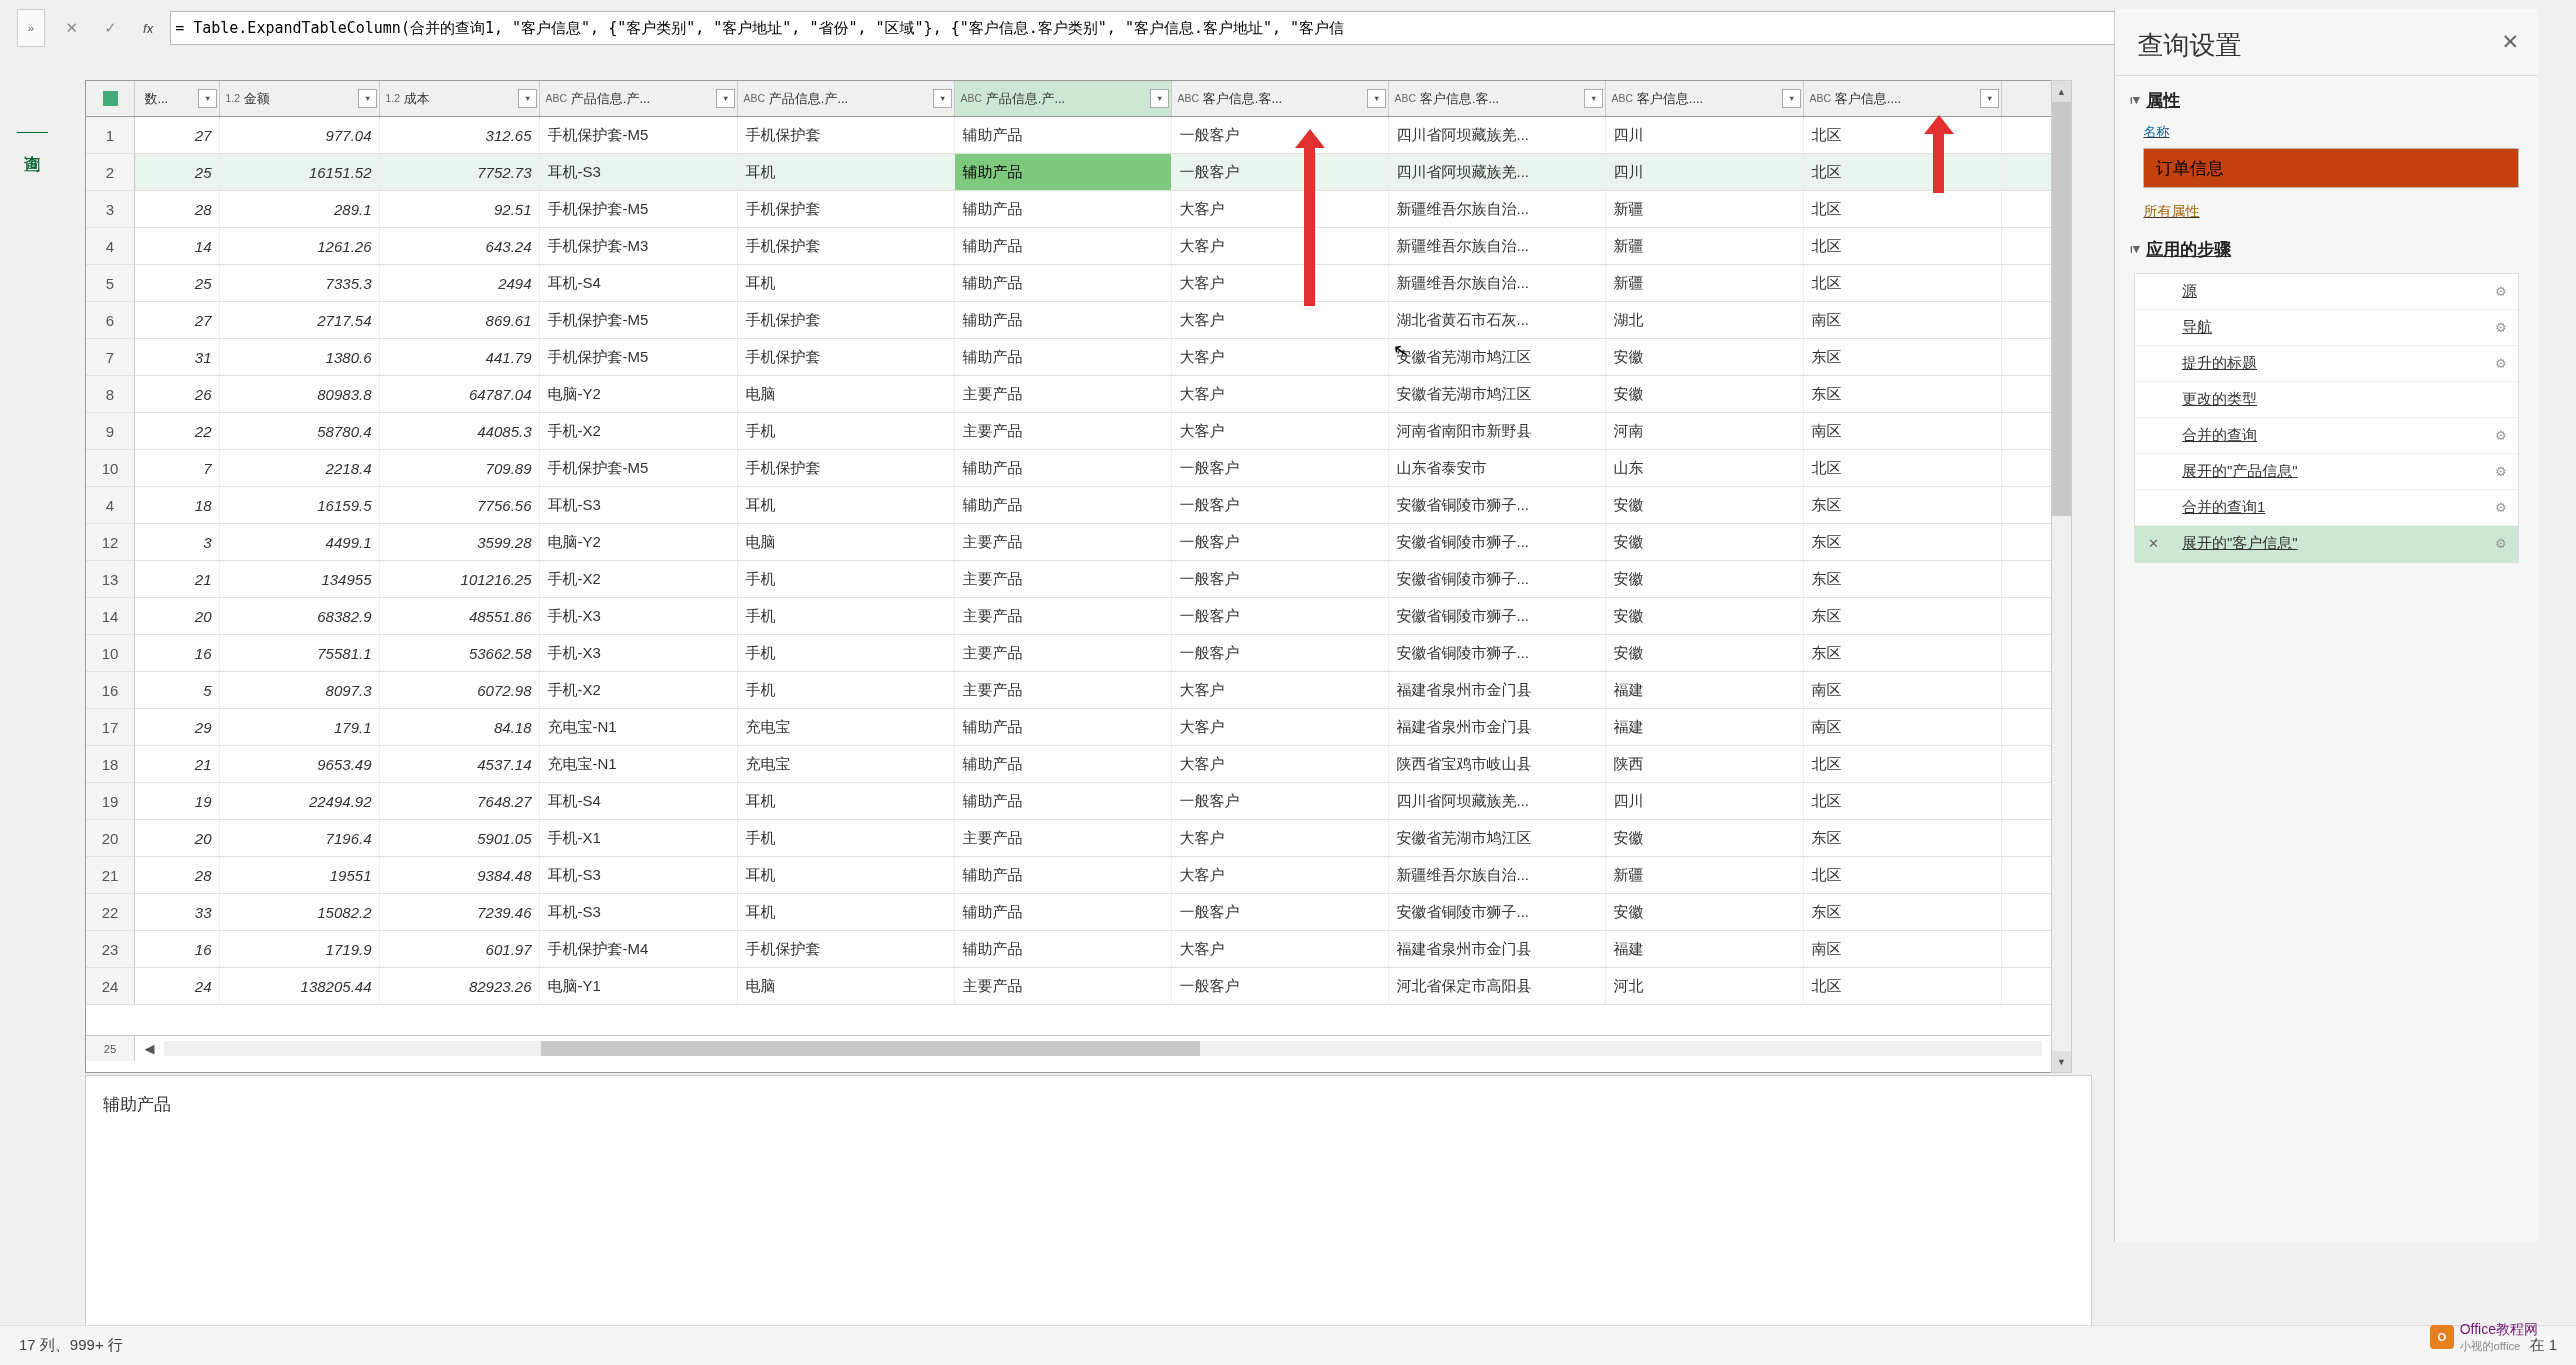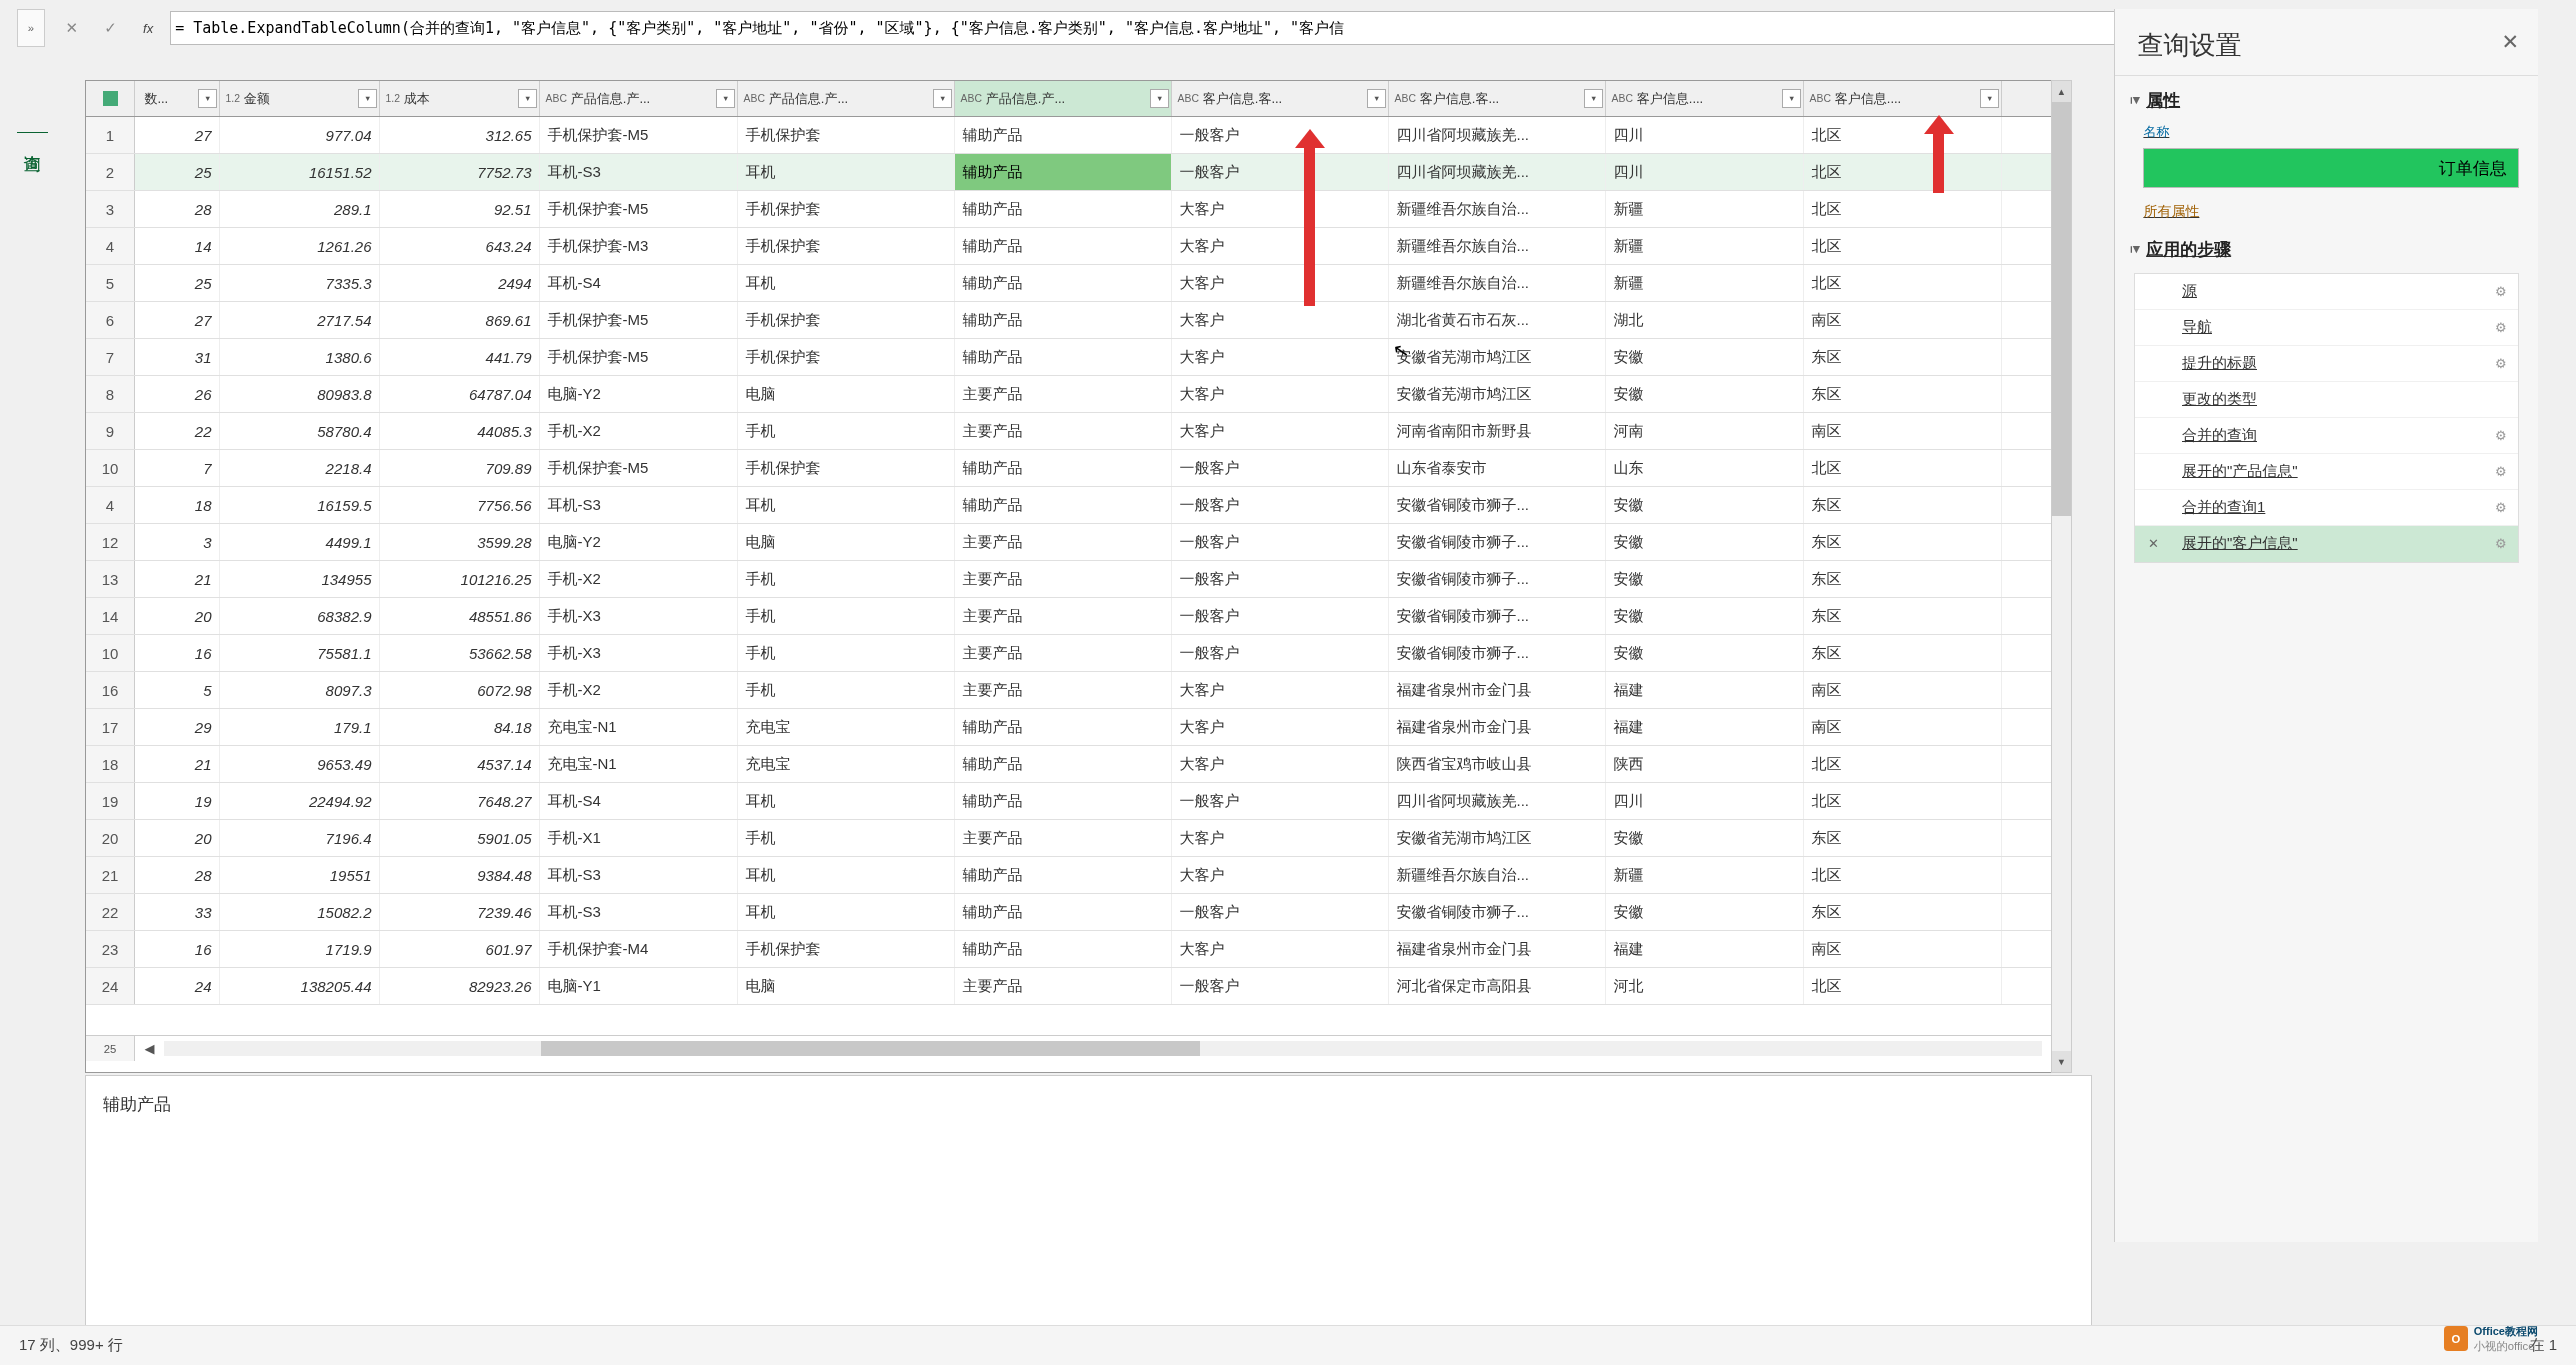--- a/index.html
+++ b/index.html
@@ -59,21 +59,21 @@
 .preview { position:absolute; left:85px; top:1075px; width:2007px; height:254px; background:#fff; border:0.9px solid #ccc; padding:17px; font-size:17px; }
 
 
 .right-panel { position:absolute; right:38px; top:9.4px; width:424px; height:1233px; background:#f6f6f6; border-left:0.9px solid #ccc; padding: 0; }
 .rp-title { font-size:26px; padding:19px 22.6px 11.3px; border-bottom:0.9px solid #ddd; position:relative; }
 .rp-close { position:absolute; right:19px; top:21px; font-size:21px; color:#666; cursor:pointer; }
 .rp-sec { padding: 13px 19px 3.8px; text-decoration: underline; }
 .rp-sec-hd { display:flex; align-items:center; font-size:17px; font-weight:bold; color:#222; margin-bottom:11.3px; }
 .rp-sec-hd::before { content:"▸"; display:inline-block; transform:rotate(90deg); margin-right:5.6px; font-size:13px; color:#666;}
 .rp-label { font-size:13px; color:#0369a1; margin:5.6px 0 7.5px 9.4px; }
-.rp-input { width: calc(100% - 9.4px); margin-left:9.4px; height:40px; border:0.9px solid #bbb; padding:0 11.3px; font-size:17px; background:#22c55e;text-align:right; }
+.rp-input { width: calc(100% - 9.4px); margin-left:9.4px; height:40px; border:0.9px solid #bbb; padding:0 11.3px; font-size:17px; background:#c2410c; }
 .rp-link { color:#a16207; font-size:14px; margin:15px 0 0 9.4px; display:block; }
 
 .steps-list { margin-top:9.4px; border:0.9px solid #ddd; background:#fff; }
 .step { height:36px; display:flex; align-items:center; padding:0 15px 0 47px; font-size:15px; position:relative; border-bottom:0.9px solid #f0f0f0;}
 .step:last-child{border-bottom:none}
 .step.active { background:#cce8d4; }
 .step.active::before { content:"✕"; position:absolute; left:13px; color:#666; font-size:13px;}
 .step-gear{position:absolute;right:11.3px;color:#999;font-size:13px}
 .step-gear::after{content:"⚙"}
 
@@ -84,21 +84,21 @@
 
 .arrow { position:absolute; width:11.3px; background:#e03030; }
 .arrow::before { content:""; position:absolute; top:-17px; left:-9.4px; border-left:15px solid transparent; border-right:15px solid transparent; border-bottom:19px solid #e03030; }
 
 
 .cursor-img { position:absolute; left:1393px; top:339px; font-size:19px; color:#000; transform: rotate(-10deg); pointer-events:none; }
 
 
 .watermark { position:absolute; right:38px; bottom:11.3px; display:flex; align-items:center; gap:5.6px; }
 .wm-icon{width:24.5px;height:24.5px;background:#e67e22;border-radius:3.8px;display:flex;align-items:center;justify-content:center;color:#fff;font-weight:bold;font-size:11.3px}
-.wm-text{color:#0c4a6e;font-weight:bold;font-size:11px}
+.wm-text{color:#701a75;font-weight:normal;font-size:14px}
 .wm-sub{color:#888;font-size:11.3px}
 </style>
 </head>
 <body>
 
 <div class="expand-btn" style="position:absolute;left:17px;top:9.4px;"></div>
 
 <div class="left-tab">查询</div>
 
 <div class="top-area">

